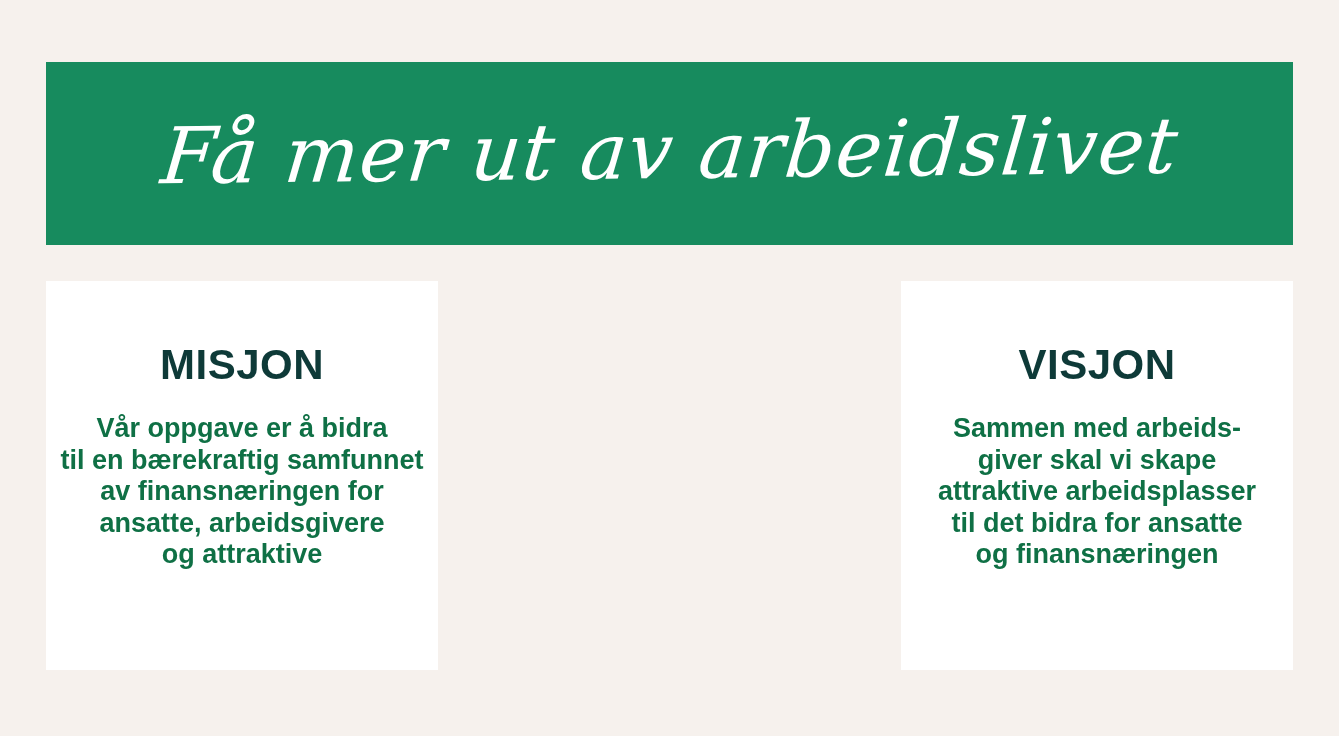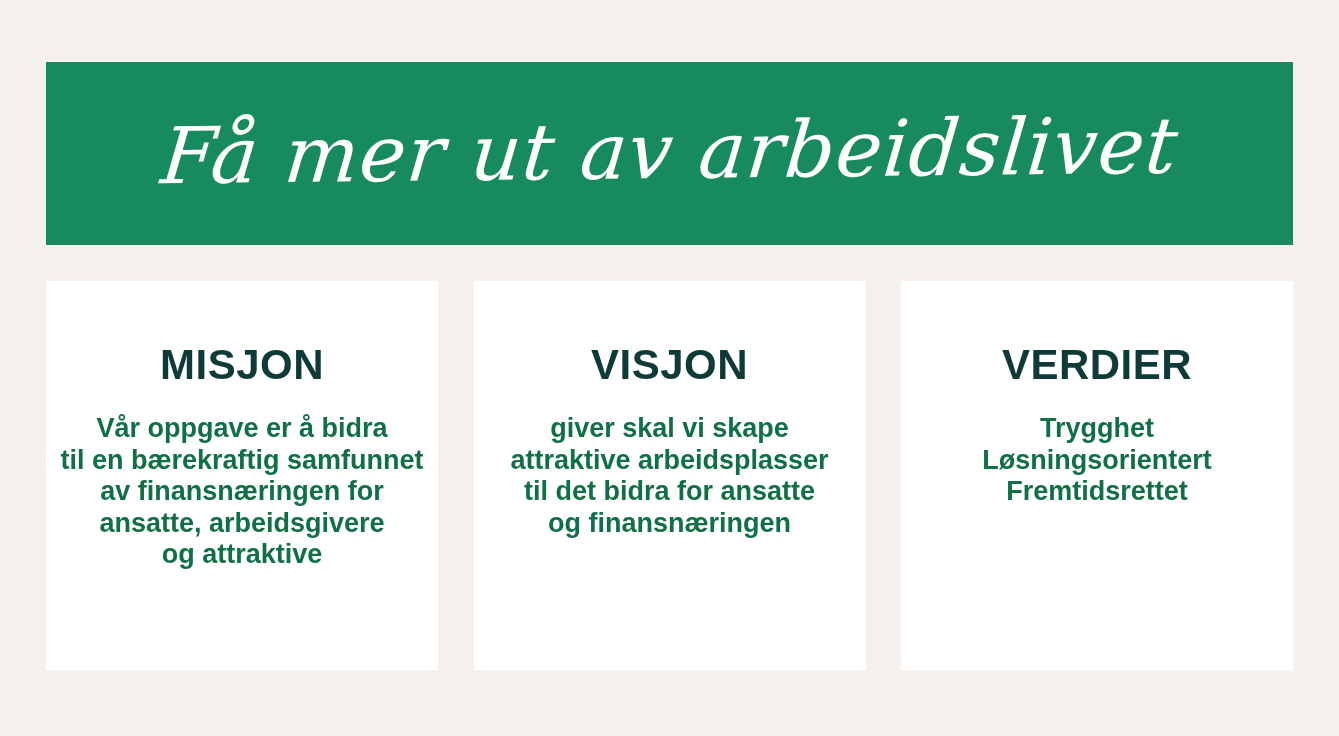--- a/index.html
+++ b/index.html
@@ -106,30 +106,23 @@
         <span class="line">til en bærekraftig samfunnet</span>
         <span class="line">av finansnæringen for</span>
         <span class="line">ansatte, arbeidsgivere</span>
         <span class="line">og attraktive</span>
       </p>
     </div>
 
     <div class="card">
       <h2 class="card-title">VISJON</h2>
       <p class="card-body">
+        <span class="line">Sammen med arbeids-</span>
         <span class="line">giver skal vi skape</span>
         <span class="line">attraktive arbeidsplasser</span>
         <span class="line">til det bidra for ansatte</span>
         <span class="line">og finansnæringen</span>
       </p>
     </div>
 
-    <div class="card">
-      <h2 class="card-title">VERDIER</h2>
-      <p class="card-body">
-        <span class="line">Trygghet</span>
-        <span class="line">Løsningsorientert</span>
-        <span class="line">Fremtidsrettet</span>
-      </p>
-    </div>
 
   </div>
 </div>
 
 </body></html>

